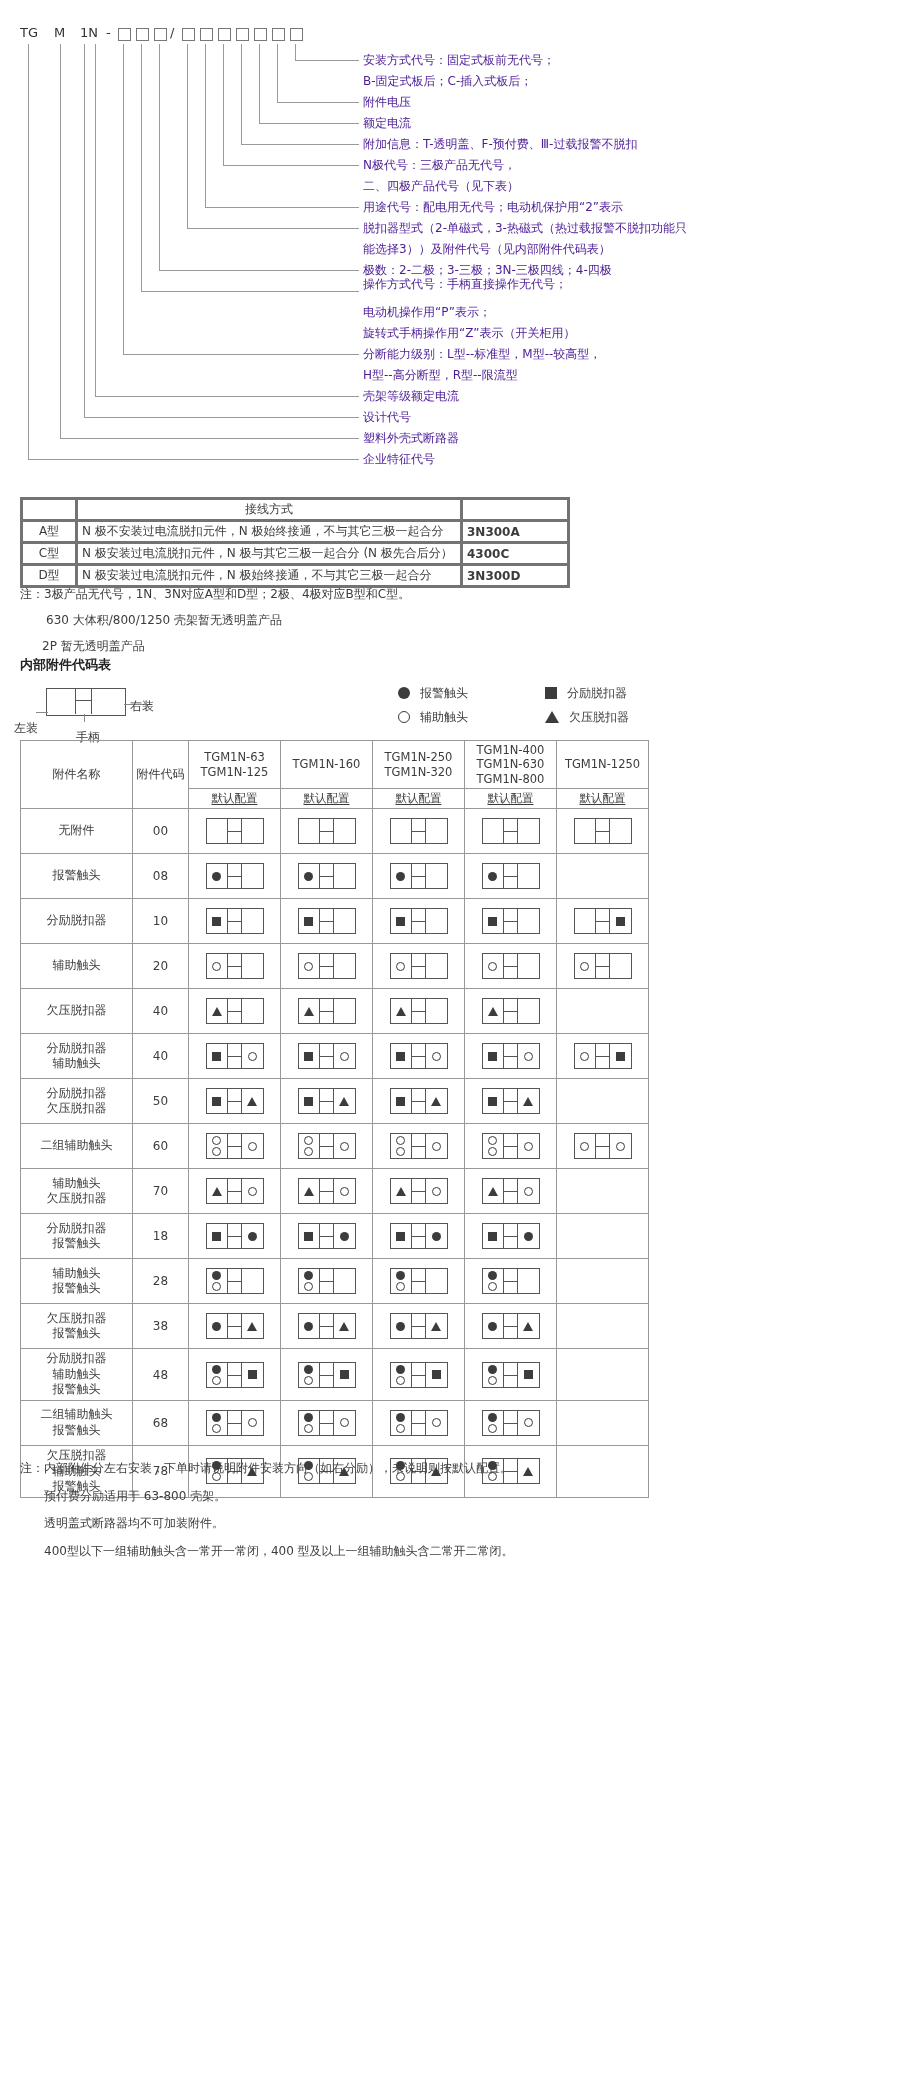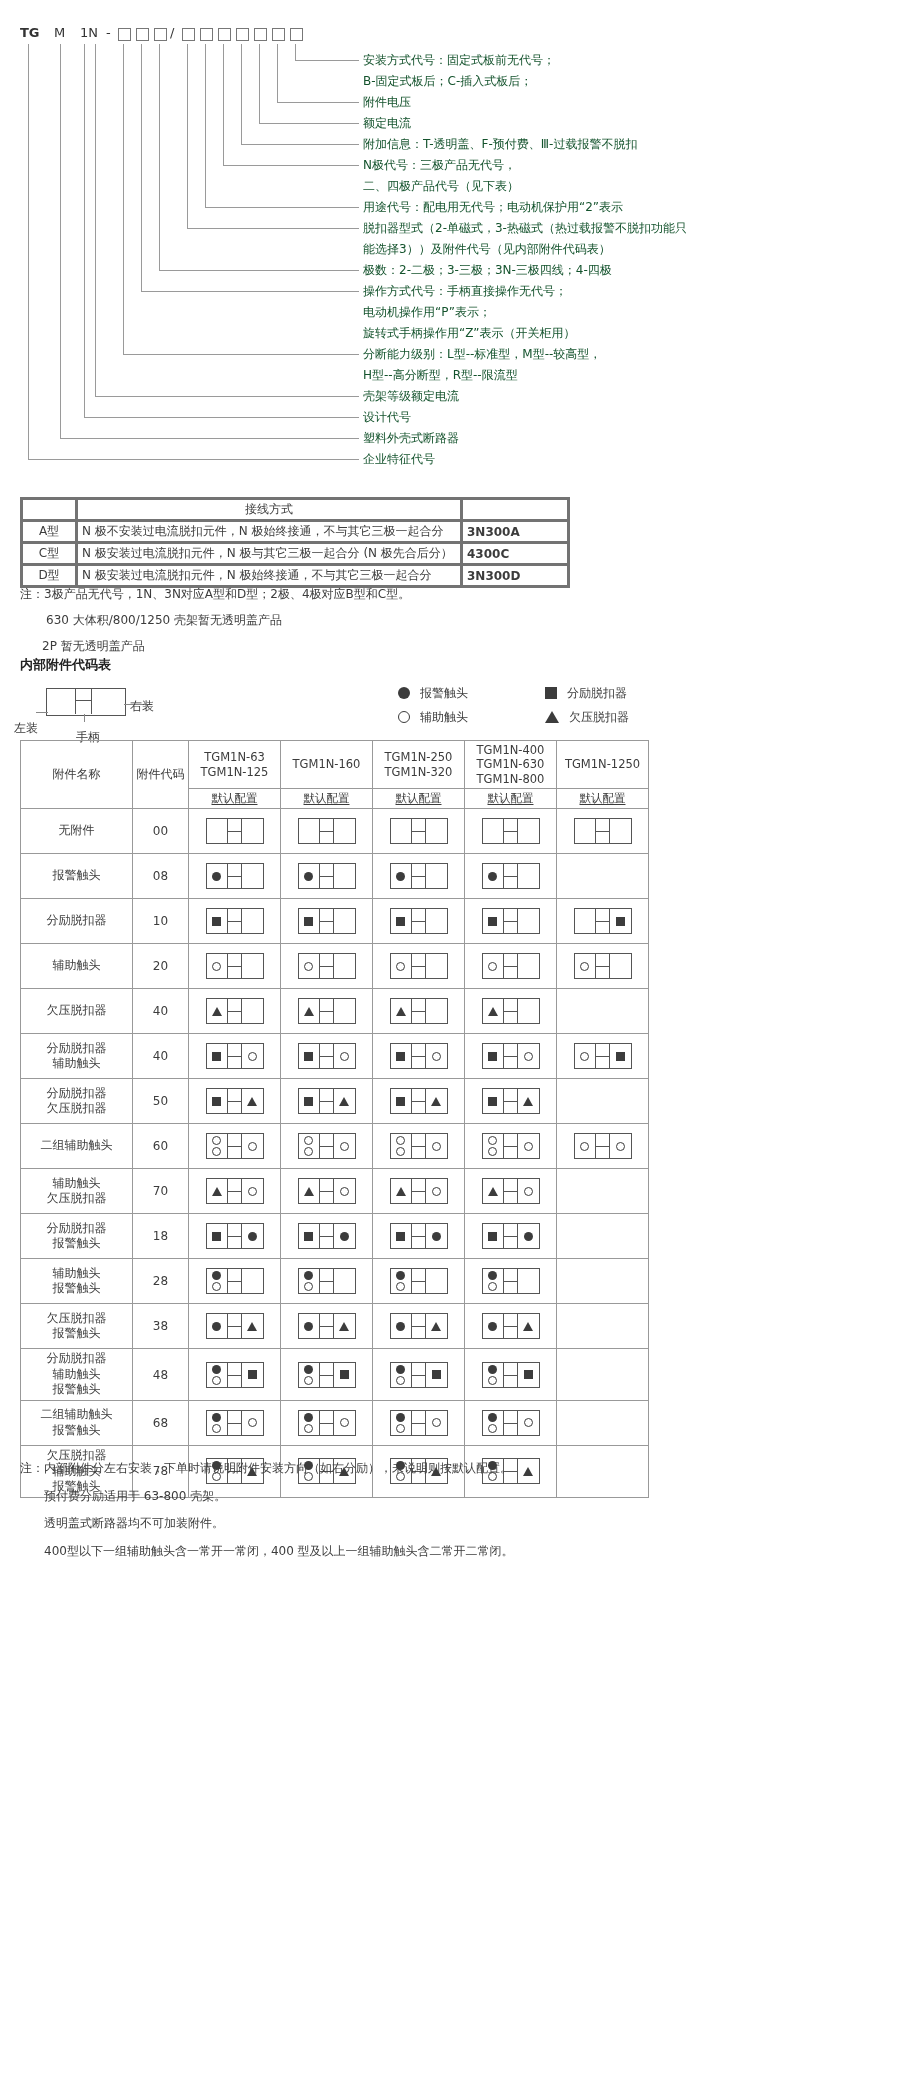--- a/index.html
+++ b/index.html
@@ -5,21 +5,21 @@
   html,body{margin:0;padding:0;}
   body{width:900px;height:2096px;background:#ffffff;color:#3c3c3c;
        font-family:"DejaVu Sans","Liberation Sans",sans-serif;font-size:12px;}
   .page{position:relative;width:900px;height:2096px;overflow:hidden;background:#fff;}
 
   
   .model-section{position:absolute;left:0;top:0;width:900px;height:492px;}
   .model-seg{position:absolute;top:25px;font-size:13px;color:#333;white-space:nowrap;}
   .model-box{position:absolute;top:28px;width:11px;height:11px;border:1px solid #777;background:#fff;}
   .connector{position:absolute;border-left:1px solid #9a9a9a;border-bottom:1px solid #9a9a9a;}
-  .model-label{position:absolute;left:363px;font-size:12px;white-space:nowrap;color:#14532d;}
+  .model-label{position:absolute;left:363px;font-size:12px;white-space:nowrap;color:#4c1d95;}
 
   
   .wiring-table{position:absolute;left:20px;top:497px;width:514px;border-collapse:collapse;
                 table-layout:fixed;font-size:12px;color:#3c3c3c;}
   .wiring-table th,.wiring-table td{border:3px solid #737373;padding:1px 4px;font-weight:normal;height:16px;}
   .wiring-table .col-type{width:44px;text-align:center;}
   .wiring-table .col-desc{width:374px;text-align:left;}
   .wiring-table th.col-desc{text-align:center;}
   .wiring-table .col-code{width:96px;text-align:left;font-weight:bold;}
 
@@ -67,21 +67,21 @@
   .sym-shunt{width:9px;height:9px;background:#3c3c3c;}
   .sym-uv{width:0;height:0;border-left:5px solid transparent;border-right:5px solid transparent;border-bottom:9px solid #3c3c3c;}
 </style>
 </head>
 <body>
 
 <div class="page">
 
   <section class="model-section">
     <div id="model-string">
-        <span class="model-seg" style="left: 20px; font-weight: bold;">TG</span>
+        <span class="model-seg" style="left: 20px;">TG</span>
         <span class="model-seg" style="left: 54px;">M</span>
         <span class="model-seg" style="left: 80px;">1N</span>
         <span class="model-seg" style="left: 106px;">-</span>
         <span class="model-box" style="left: 118px;"></span>
         <span class="model-box" style="left: 136px;"></span>
         <span class="model-box" style="left: 154px;"></span>
         <span class="model-seg" style="left: 170px;">/</span>
         <span class="model-box" style="left: 182px;"></span>
         <span class="model-box" style="left: 200px;"></span>
         <span class="model-box" style="left: 218px;"></span>
@@ -111,21 +111,21 @@
         <div class="model-label" style="top: 73px;">B-固定式板后；C-插入式板后；</div>
         <div class="model-label" style="top: 94px;">附件电压</div>
         <div class="model-label" style="top: 115px;">额定电流</div>
         <div class="model-label" style="top: 136px;">附加信息：T-透明盖、F-预付费、Ⅲ-过载报警不脱扣</div>
         <div class="model-label" style="top: 157px;">N极代号：三极产品无代号，</div>
         <div class="model-label" style="top: 178px;">二、四极产品代号（见下表）</div>
         <div class="model-label" style="top: 199px;">用途代号：配电用无代号；电动机保护用“2”表示</div>
         <div class="model-label" style="top: 220px;">脱扣器型式（2-单磁式，3-热磁式（热过载报警不脱扣功能只</div>
         <div class="model-label" style="top: 241px;">能选择3））及附件代号（见内部附件代码表）</div>
         <div class="model-label" style="top: 262px;">极数：2-二极；3-三极；3N-三极四线；4-四极</div>
-        <div class="model-label" style="top: 283px;">操作方式代号：手柄直接操作无代号；</div>
+        <div class="model-label" style="top: 276px;">操作方式代号：手柄直接操作无代号；</div>
         <div class="model-label" style="top: 304px;">电动机操作用“P”表示；</div>
         <div class="model-label" style="top: 325px;">旋转式手柄操作用“Z”表示（开关柜用）</div>
         <div class="model-label" style="top: 346px;">分断能力级别：L型--标准型，M型--较高型，</div>
         <div class="model-label" style="top: 367px;">H型--高分断型，R型--限流型</div>
         <div class="model-label" style="top: 388px;">壳架等级额定电流</div>
         <div class="model-label" style="top: 409px;">设计代号</div>
         <div class="model-label" style="top: 430px;">塑料外壳式断路器</div>
         <div class="model-label" style="top: 451px;">企业特征代号</div>
       </div>
   </section>

